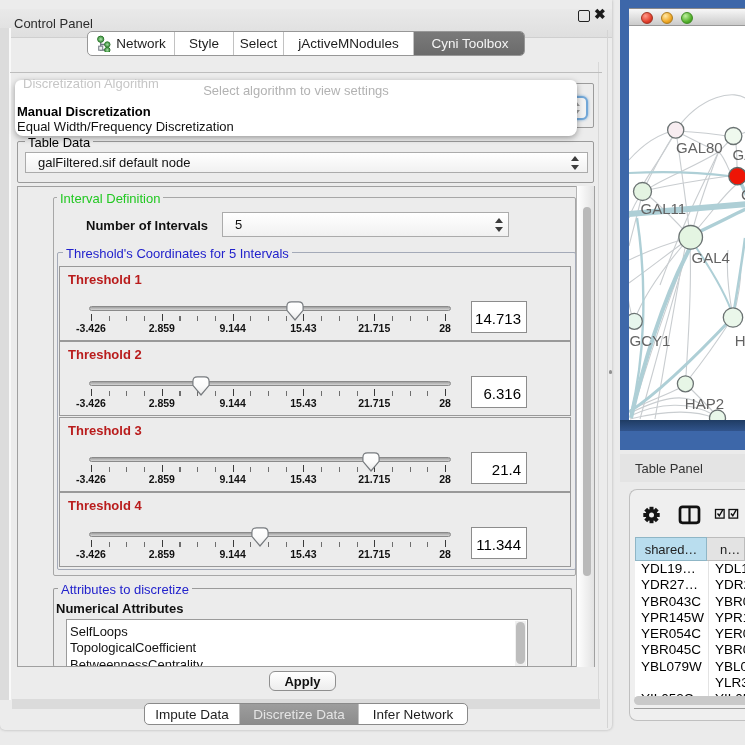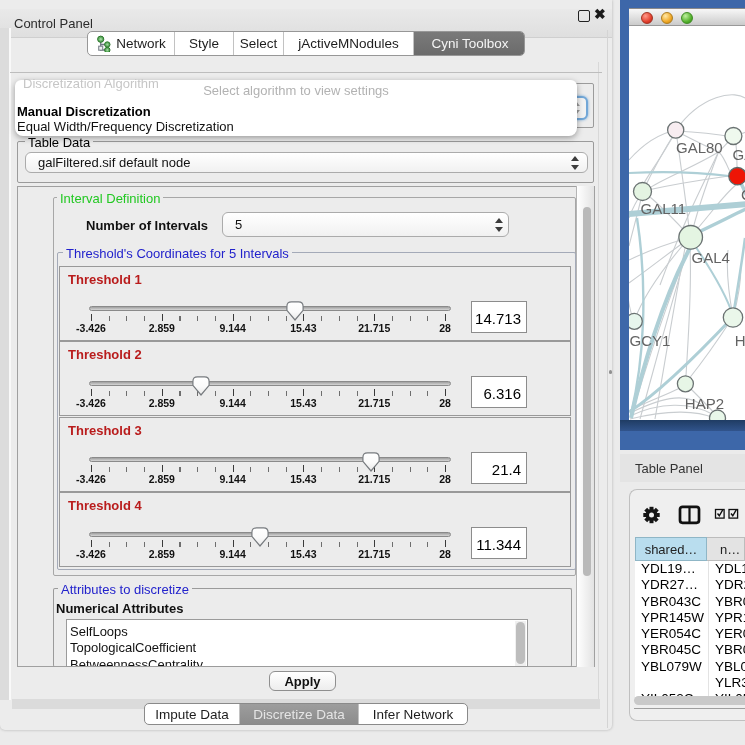--- a/index.html
+++ b/index.html
@@ -27,21 +27,21 @@
        font-size:13.5px;color:#1d1d1d;border-right:1px solid #c2c2c2;
        box-sizing:border-box;}
   .seg .s:last-child{border-right:none;}
   .seg .sel{background:linear-gradient(#7a7a7a,#6b6b6b);color:#f5f5f5;}
   .seg .sel2{background:linear-gradient(#9d9d9d,#8c8c8c);color:#e5e5e5;}
   
   .grp{position:absolute;border:1px solid #9b9b9b;border-radius:2px;}
   .grplbl{position:absolute;background:#ececec;padding:0 3px;font-size:13px;}
   
   .combo{position:absolute;background:linear-gradient(#ffffff,#f1f1f1);
-       border:1px solid #ababab;border-radius:6px;box-sizing:border-box;}
+       border:1px solid #ababab;border-radius:0;box-sizing:border-box;}
   .combo .ct{position:absolute;left:12px;top:3px;font-size:13px;color:#111;}
   .arr{position:absolute;width:10px;height:14px;}
   .arrg:before{border-bottom-color:#9a9a9a !important;}
   .arrg:after{border-top-color:#9a9a9a !important;}
   .arr:before{content:"";position:absolute;left:1px;top:0;border-left:4px solid transparent;
        border-right:4px solid transparent;border-bottom:5px solid #3c3c3c;}
   .arr:after{content:"";position:absolute;left:1px;bottom:0;border-left:4px solid transparent;
        border-right:4px solid transparent;border-top:5px solid #3c3c3c;}
   
   .tpanel{position:absolute;left:59px;width:510px;height:73px;border:1px solid #999;

